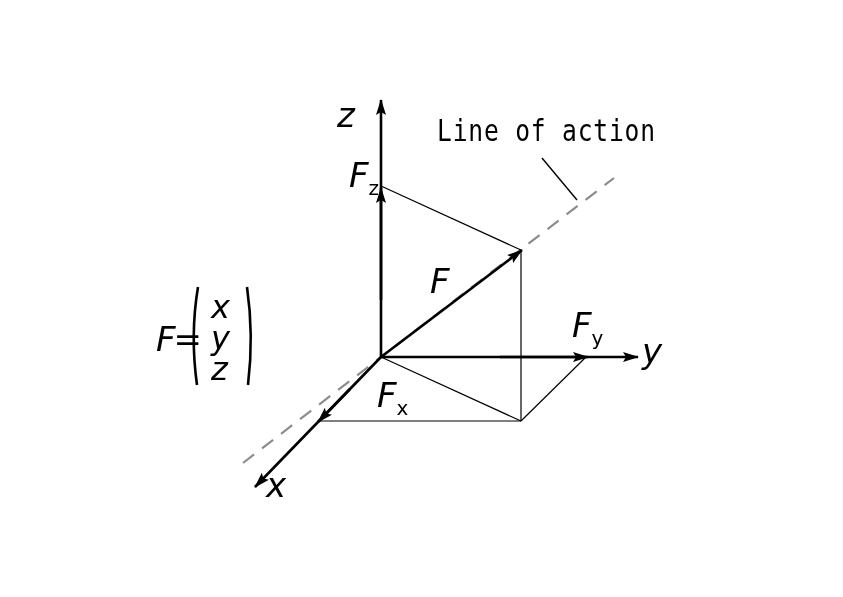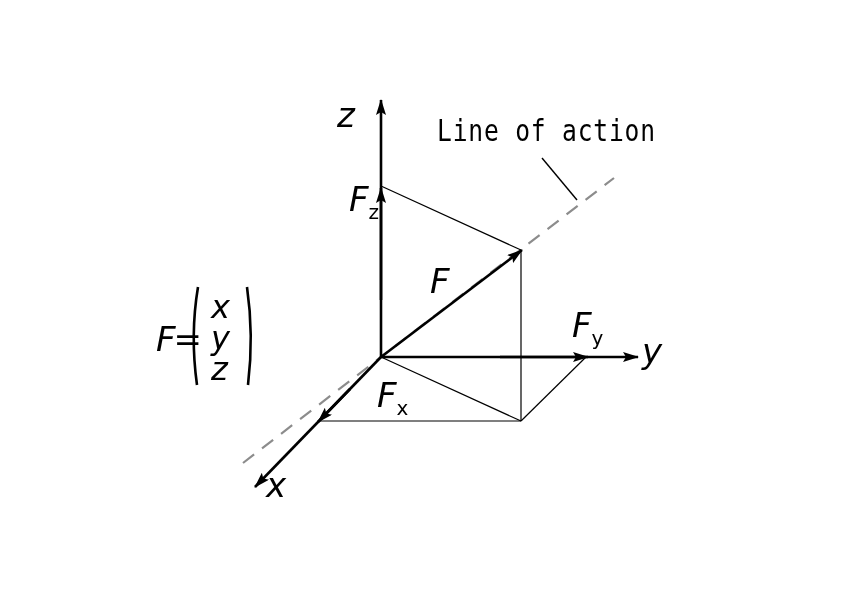--- a/index.html
+++ b/index.html
@@ -48,21 +48,21 @@
   <path d="M198,287 Q190,335 197,385" stroke="#000" stroke-width="2.6" fill="none"></path>
   <path d="M247,287 Q254,335 248,385" stroke="#000" stroke-width="2.6" fill="none"></path>
 </svg>
 
 <div class="lbl ital" style="left:337px; top:98px; font-size:34px;">z</div>
 <div class="lbl ital" style="left:642px; top:334px; font-size:34px;">y</div>
 <div class="lbl ital" style="left:266px; top:468px; font-size:34px;">x</div>
 
 <div class="lbl ital" style="left:430px; top:264px; font-size:34px;">F</div>
 
-<div class="lbl" style="left:349px; top:182px;">
+<div class="lbl" style="left:349px; top:158px;">
   <span class="ital" style="font-size:34px;">F</span><span class="sub" style="position:relative; top:8px;">z</span>
 </div>
 <div class="lbl" style="left:572px; top:308px;">
   <span class="ital" style="font-size:34px;">F</span><span class="sub" style="position:relative; top:8px;">y</span>
 </div>
 <div class="lbl" style="left:377px; top:378px;text-align:center;">
   <span class="ital" style="font-size:34px;">F</span><span class="sub" style="position:relative; top:8px;">x</span>
 </div>
 
 <div class="lbl ann" style="left:437px; top:116px;">Line of action</div>

